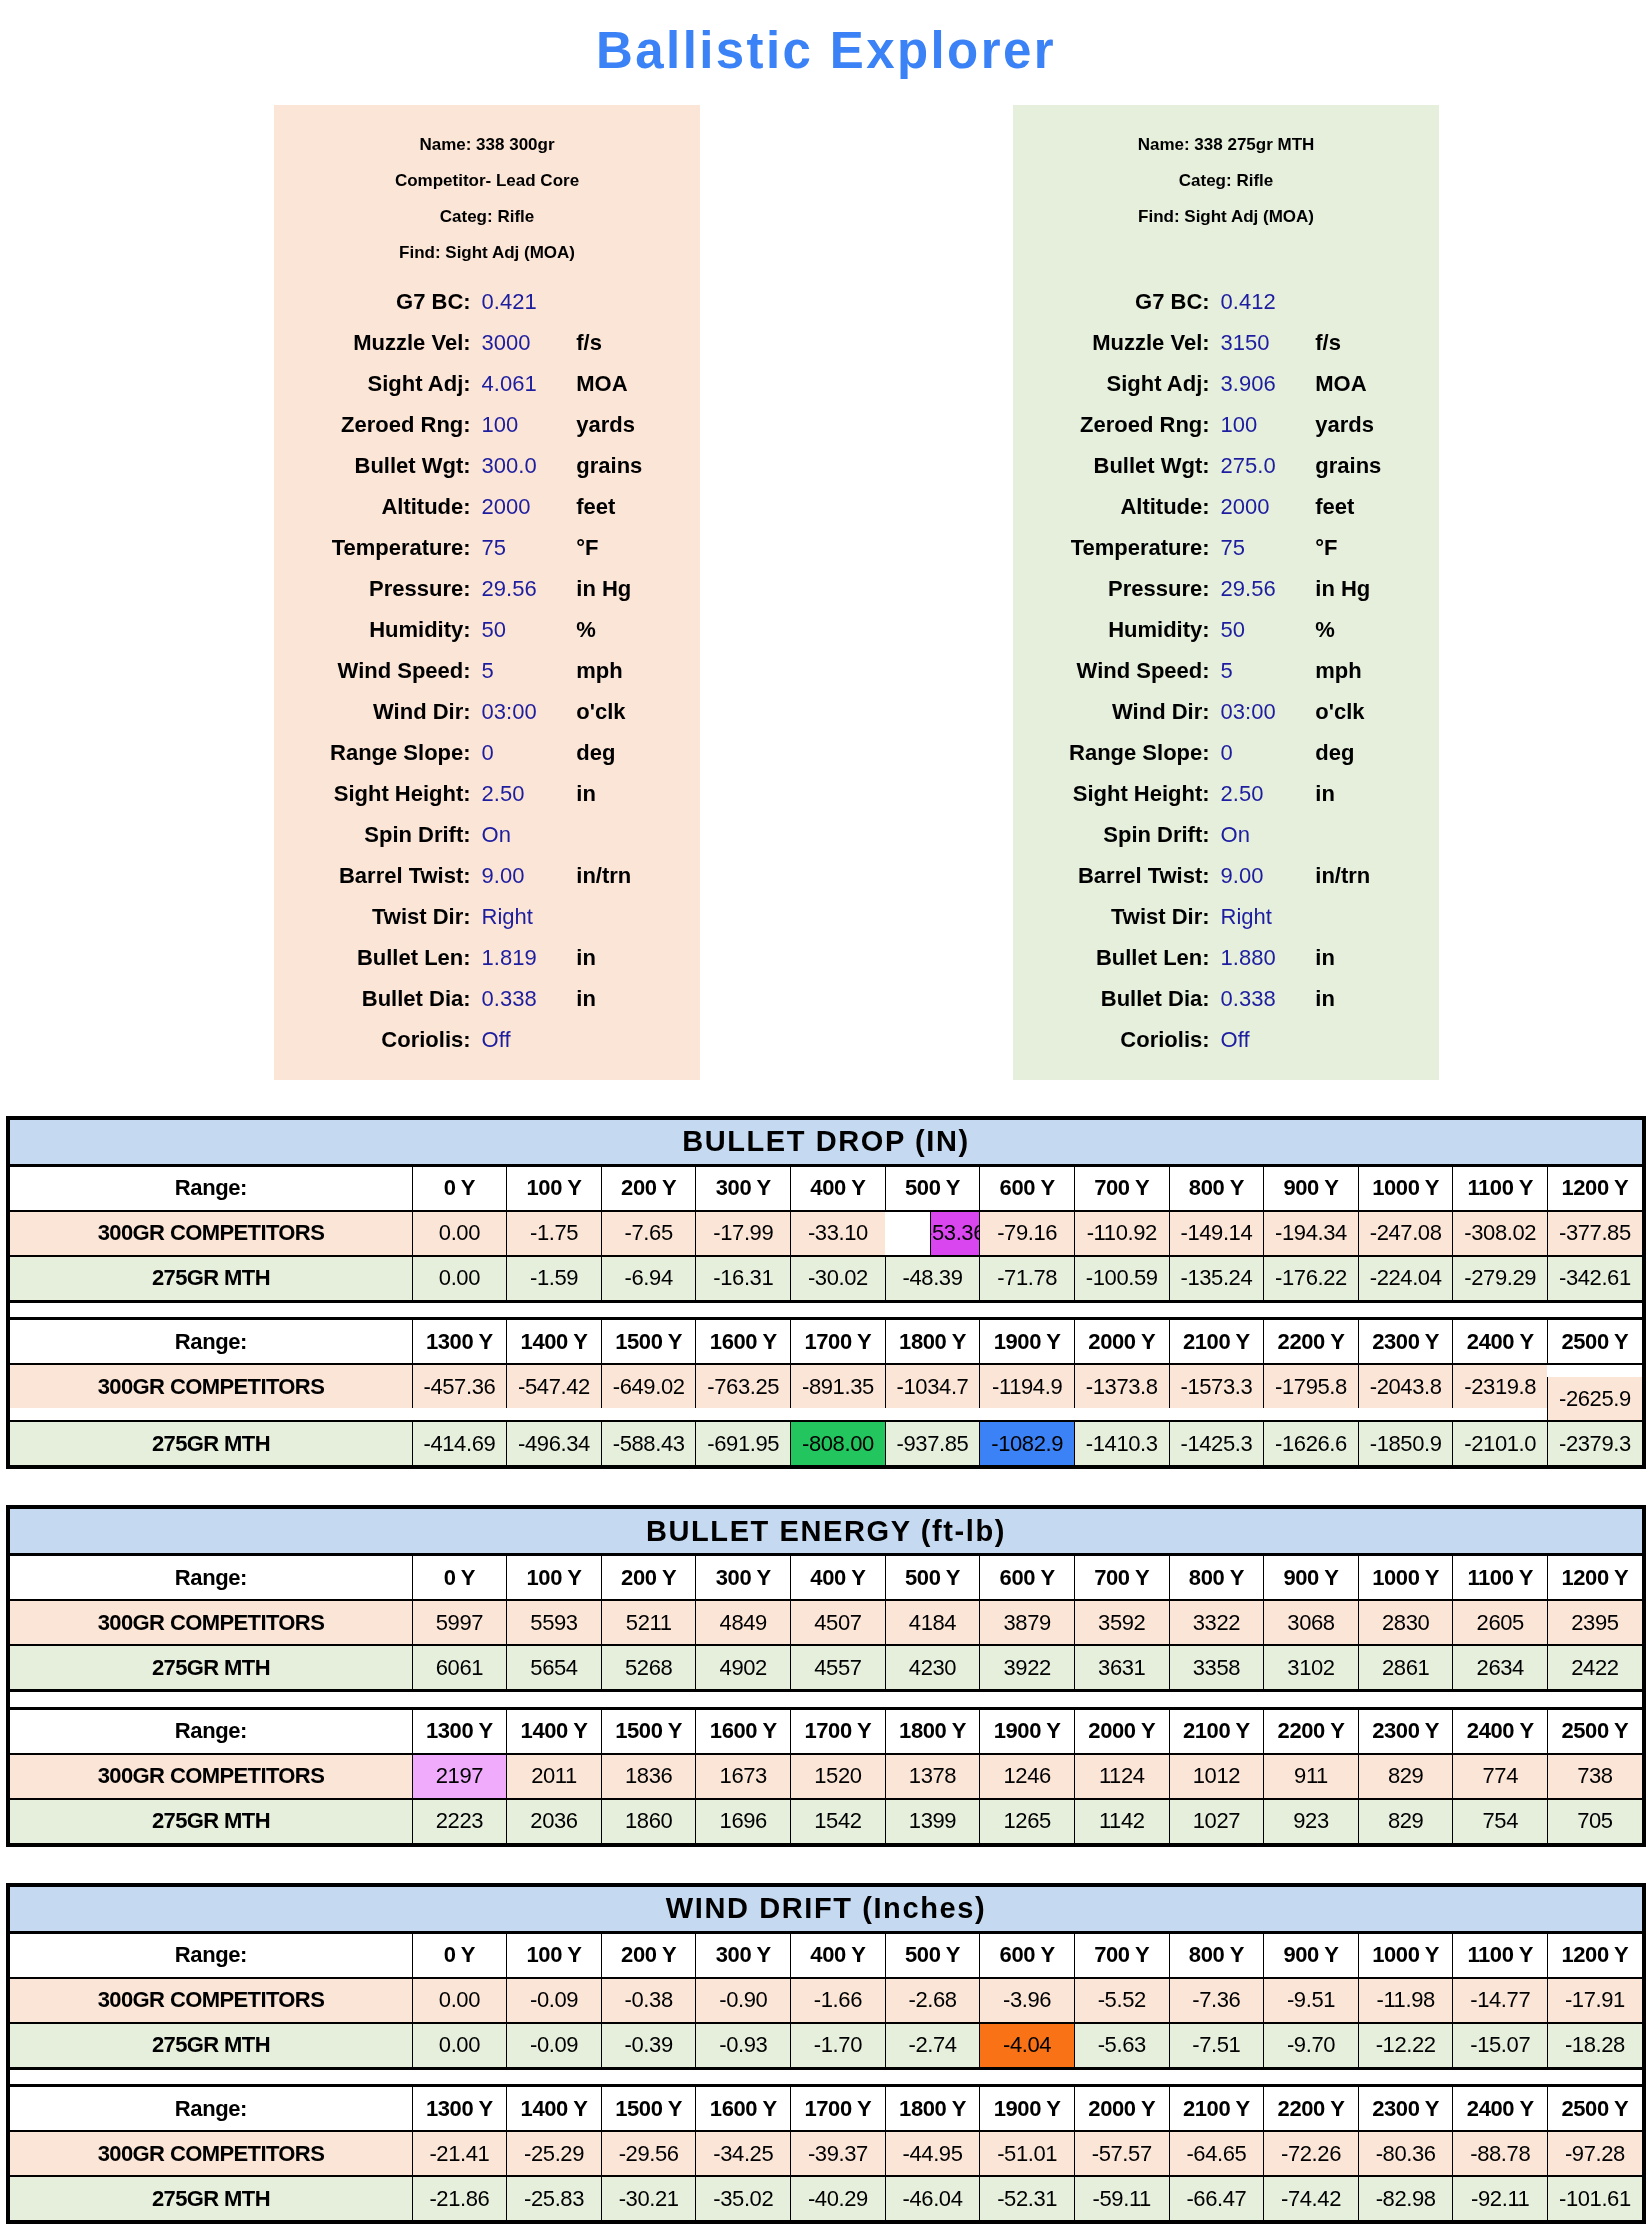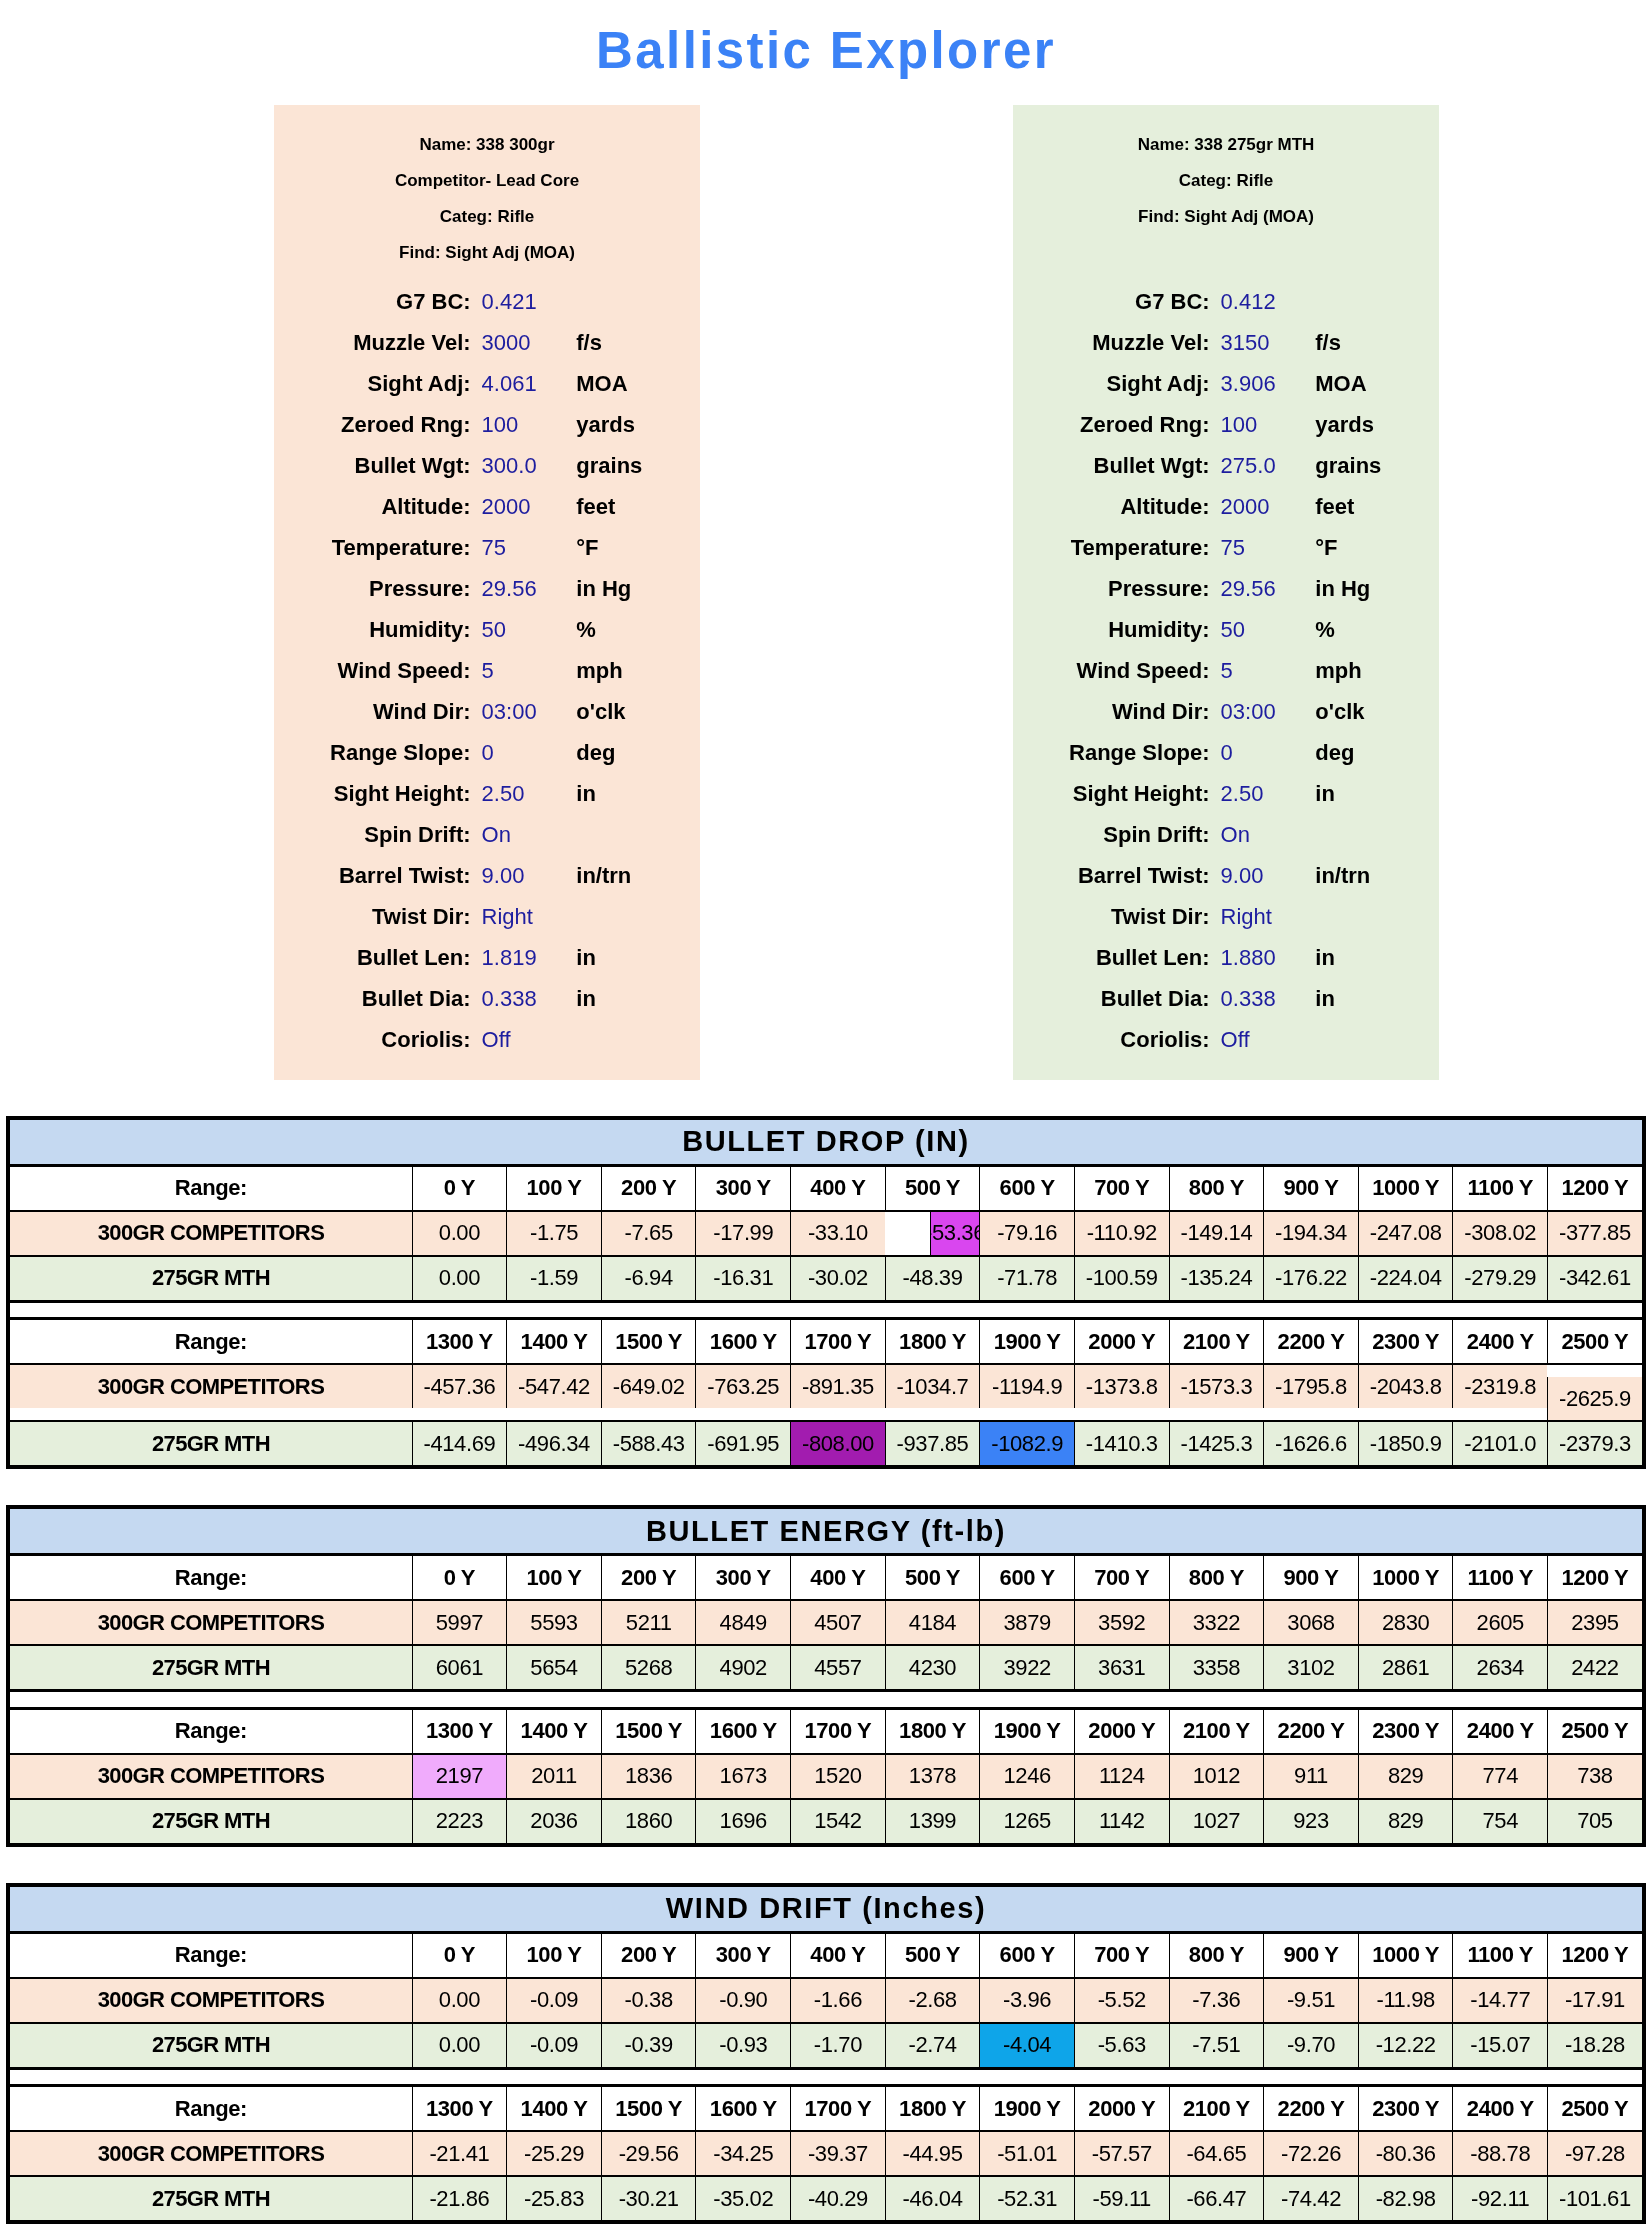--- a/index.html
+++ b/index.html
@@ -392,21 +392,21 @@
           <div class="cell" style="background: rgb(251, 229, 214);">-2043.8</div>
           <div class="cell" style="background: rgb(251, 229, 214);">-2319.8</div>
           <div class="cell" style="background: rgb(251, 229, 214); margin-top: 12px;">-2625.9</div>
         </div>
         <div class="t-row">
           <div class="cell rowlabel" style="background: rgb(229, 239, 220);">275GR MTH</div>
           <div class="cell" style="background: rgb(229, 239, 220);">-414.69</div>
           <div class="cell" style="background: rgb(229, 239, 220);">-496.34</div>
           <div class="cell" style="background: rgb(229, 239, 220);">-588.43</div>
           <div class="cell" style="background: rgb(229, 239, 220);">-691.95</div>
-          <div class="cell" style="background: #a21caf; text-align: center;">-808.00</div>
+          <div class="cell" style="background: #22c55e; text-align: center;">-808.00</div>
           <div class="cell" style="background: rgb(229, 239, 220);">-937.85</div>
           <div class="cell" style="background: #3b82f6;">-1082.9</div>
           <div class="cell" style="background: rgb(229, 239, 220);">-1410.3</div>
           <div class="cell" style="background: rgb(229, 239, 220);">-1425.3</div>
           <div class="cell" style="background: rgb(229, 239, 220);">-1626.6</div>
           <div class="cell" style="background: rgb(229, 239, 220);">-1850.9</div>
           <div class="cell" style="background: rgb(229, 239, 220);">-2101.0</div>
           <div class="cell" style="background: rgb(229, 239, 220);">-2379.3</div>
         </div>
       </div>
@@ -551,21 +551,21 @@
           <div class="cell" style="background: rgb(251, 229, 214);">-17.91</div>
         </div>
         <div class="t-row">
           <div class="cell rowlabel" style="background: rgb(229, 239, 220);">275GR MTH</div>
           <div class="cell" style="background: rgb(229, 239, 220);">0.00</div>
           <div class="cell" style="background: rgb(229, 239, 220);">-0.09</div>
           <div class="cell" style="background: rgb(229, 239, 220);">-0.39</div>
           <div class="cell" style="background: rgb(229, 239, 220);">-0.93</div>
           <div class="cell" style="background: rgb(229, 239, 220);">-1.70</div>
           <div class="cell" style="background: rgb(229, 239, 220);">-2.74</div>
-          <div class="cell" style="background: #0ea5e9;">-4.04</div>
+          <div class="cell" style="background: #f97316;">-4.04</div>
           <div class="cell" style="background: rgb(229, 239, 220);">-5.63</div>
           <div class="cell" style="background: rgb(229, 239, 220);">-7.51</div>
           <div class="cell" style="background: rgb(229, 239, 220);">-9.70</div>
           <div class="cell" style="background: rgb(229, 239, 220);">-12.22</div>
           <div class="cell" style="background: rgb(229, 239, 220);">-15.07</div>
           <div class="cell" style="background: rgb(229, 239, 220);">-18.28</div>
         </div>
       </div>
       <div class="spacer"></div>
       <div class="section">

